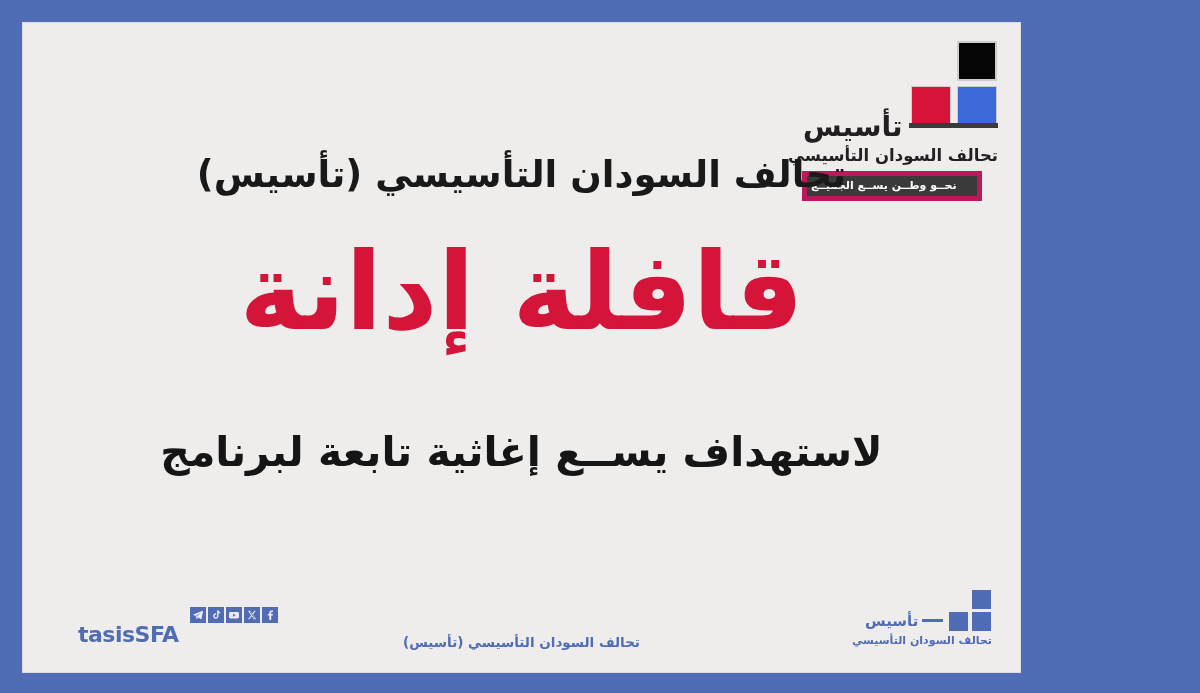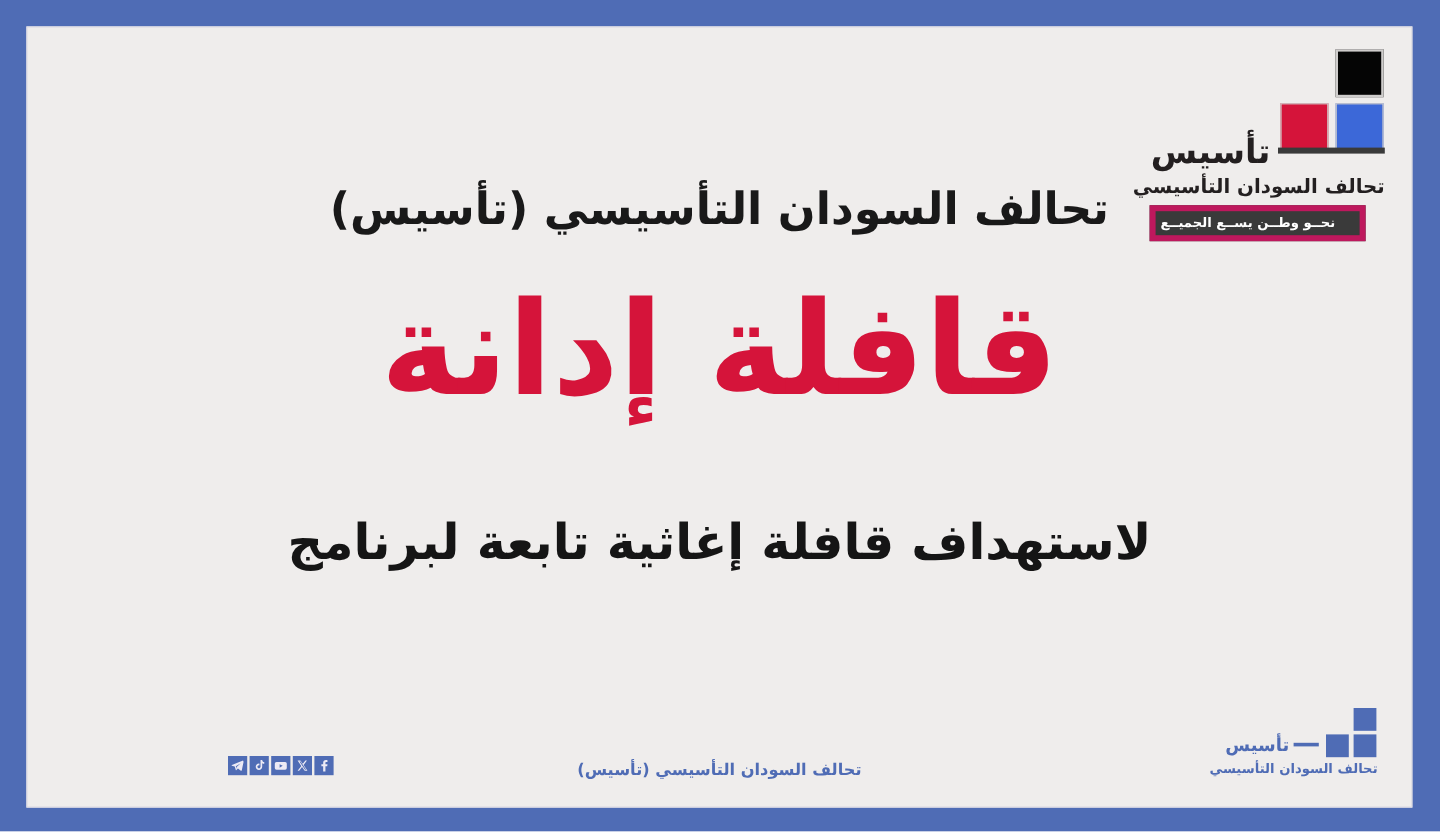--- a/index.html
+++ b/index.html
@@ -18,21 +18,21 @@
     background: #4f6cb5;
     overflow: hidden;
     box-sizing: border-box;
   }
 
   
   .card {
     position: absolute;
     left: 22px;
     top: 22px;
-    width: 1155px;
+    width: 999px;
     height: 651px;
     background: #efedec;
     box-sizing: border-box;
     border: 1px solid #dcdbe4;
   }
 
   
   .logo-main {
     position: absolute;
     right: 22px;
@@ -281,21 +281,21 @@
       </div>
       <div class="logo-sub">تحالف السودان التأسيسي</div>
       <div class="logo-tagline">نحــو وطــن يســع الجميــع</div>
     </div>
 
     <div class="org-title">تحالف السودان التأسيسي (تأسيس)</div>
 
     <div class="headline">قافلة إدانة</div>
 
     <div class="subhead">
-      <span class="ln">لاستهداف قافلة إغاثية تابعة لبرنامج</span>
+      <span class="ln">لاستهداف يســع إغاثية تابعة لبرنامج</span>
     </div>
 
     <div class="social">
       <div class="social-icons">
         <span class="soc">
           <svg width="12" height="12" viewBox="0 0 12 12">
               <path d="M7.2 11V6.6h1.5l.2-1.7H7.2V3.8c0-.5.1-.8.8-.8h.9V1.5C8.6 1.4 8.1 1.4 7.6 1.4 6.2 1.4 5.3 2.2 5.3 3.7v1.2H3.8v1.7h1.5V11h1.9z" fill="#eceaf5"></path>
             </svg>
         </span>
         <span class="soc">
@@ -313,20 +313,21 @@
           <svg width="12" height="12" viewBox="0 0 12 12">
               <path d="M7.1 1.3h1.4c.1.9.7 1.7 1.7 1.8v1.4c-.6 0-1.2-.2-1.7-.5v3c0 1.5-1.2 2.7-2.7 2.7S3.1 8.5 3.1 7 4.3 4.3 5.8 4.3c.1 0 .3 0 .4.1v1.4c-.1 0-.3-.1-.4-.1-.7 0-1.3.6-1.3 1.3S5.1 8.3 5.8 8.3 7.1 7.7 7.1 7V1.3z" fill="#eceaf5"></path>
             </svg>
         </span>
         <span class="soc">
           <svg width="12" height="12" viewBox="0 0 12 12">
               <path d="M10.6 1.7L1.3 5.4c-.5.2-.5.5 0 .7l2.3.7.9 2.8c.1.3.3.4.5.1l1.3-1.3 2.4 1.8c.4.3.7.1.8-.4l1.5-7c.1-.5-.2-.8-.4-.1zM4.5 6.6l4.1-2.6-3.4 3.1-.1 1.6-.6-2.1z" fill="#eceaf5"></path>
             </svg>
         </span>
       </div>
+      <div class="social-handle">tasisSFA</div>
     </div>
 
     <div class="footer-center">تحالف السودان التأسيسي (تأسيس)</div>
 
     <div class="logo-mini">
       <div class="mini-squares">
         <div class="msq msq-top"></div>
         <div class="msq msq-br"></div>
         <div class="msq msq-bl"></div>
       </div>

